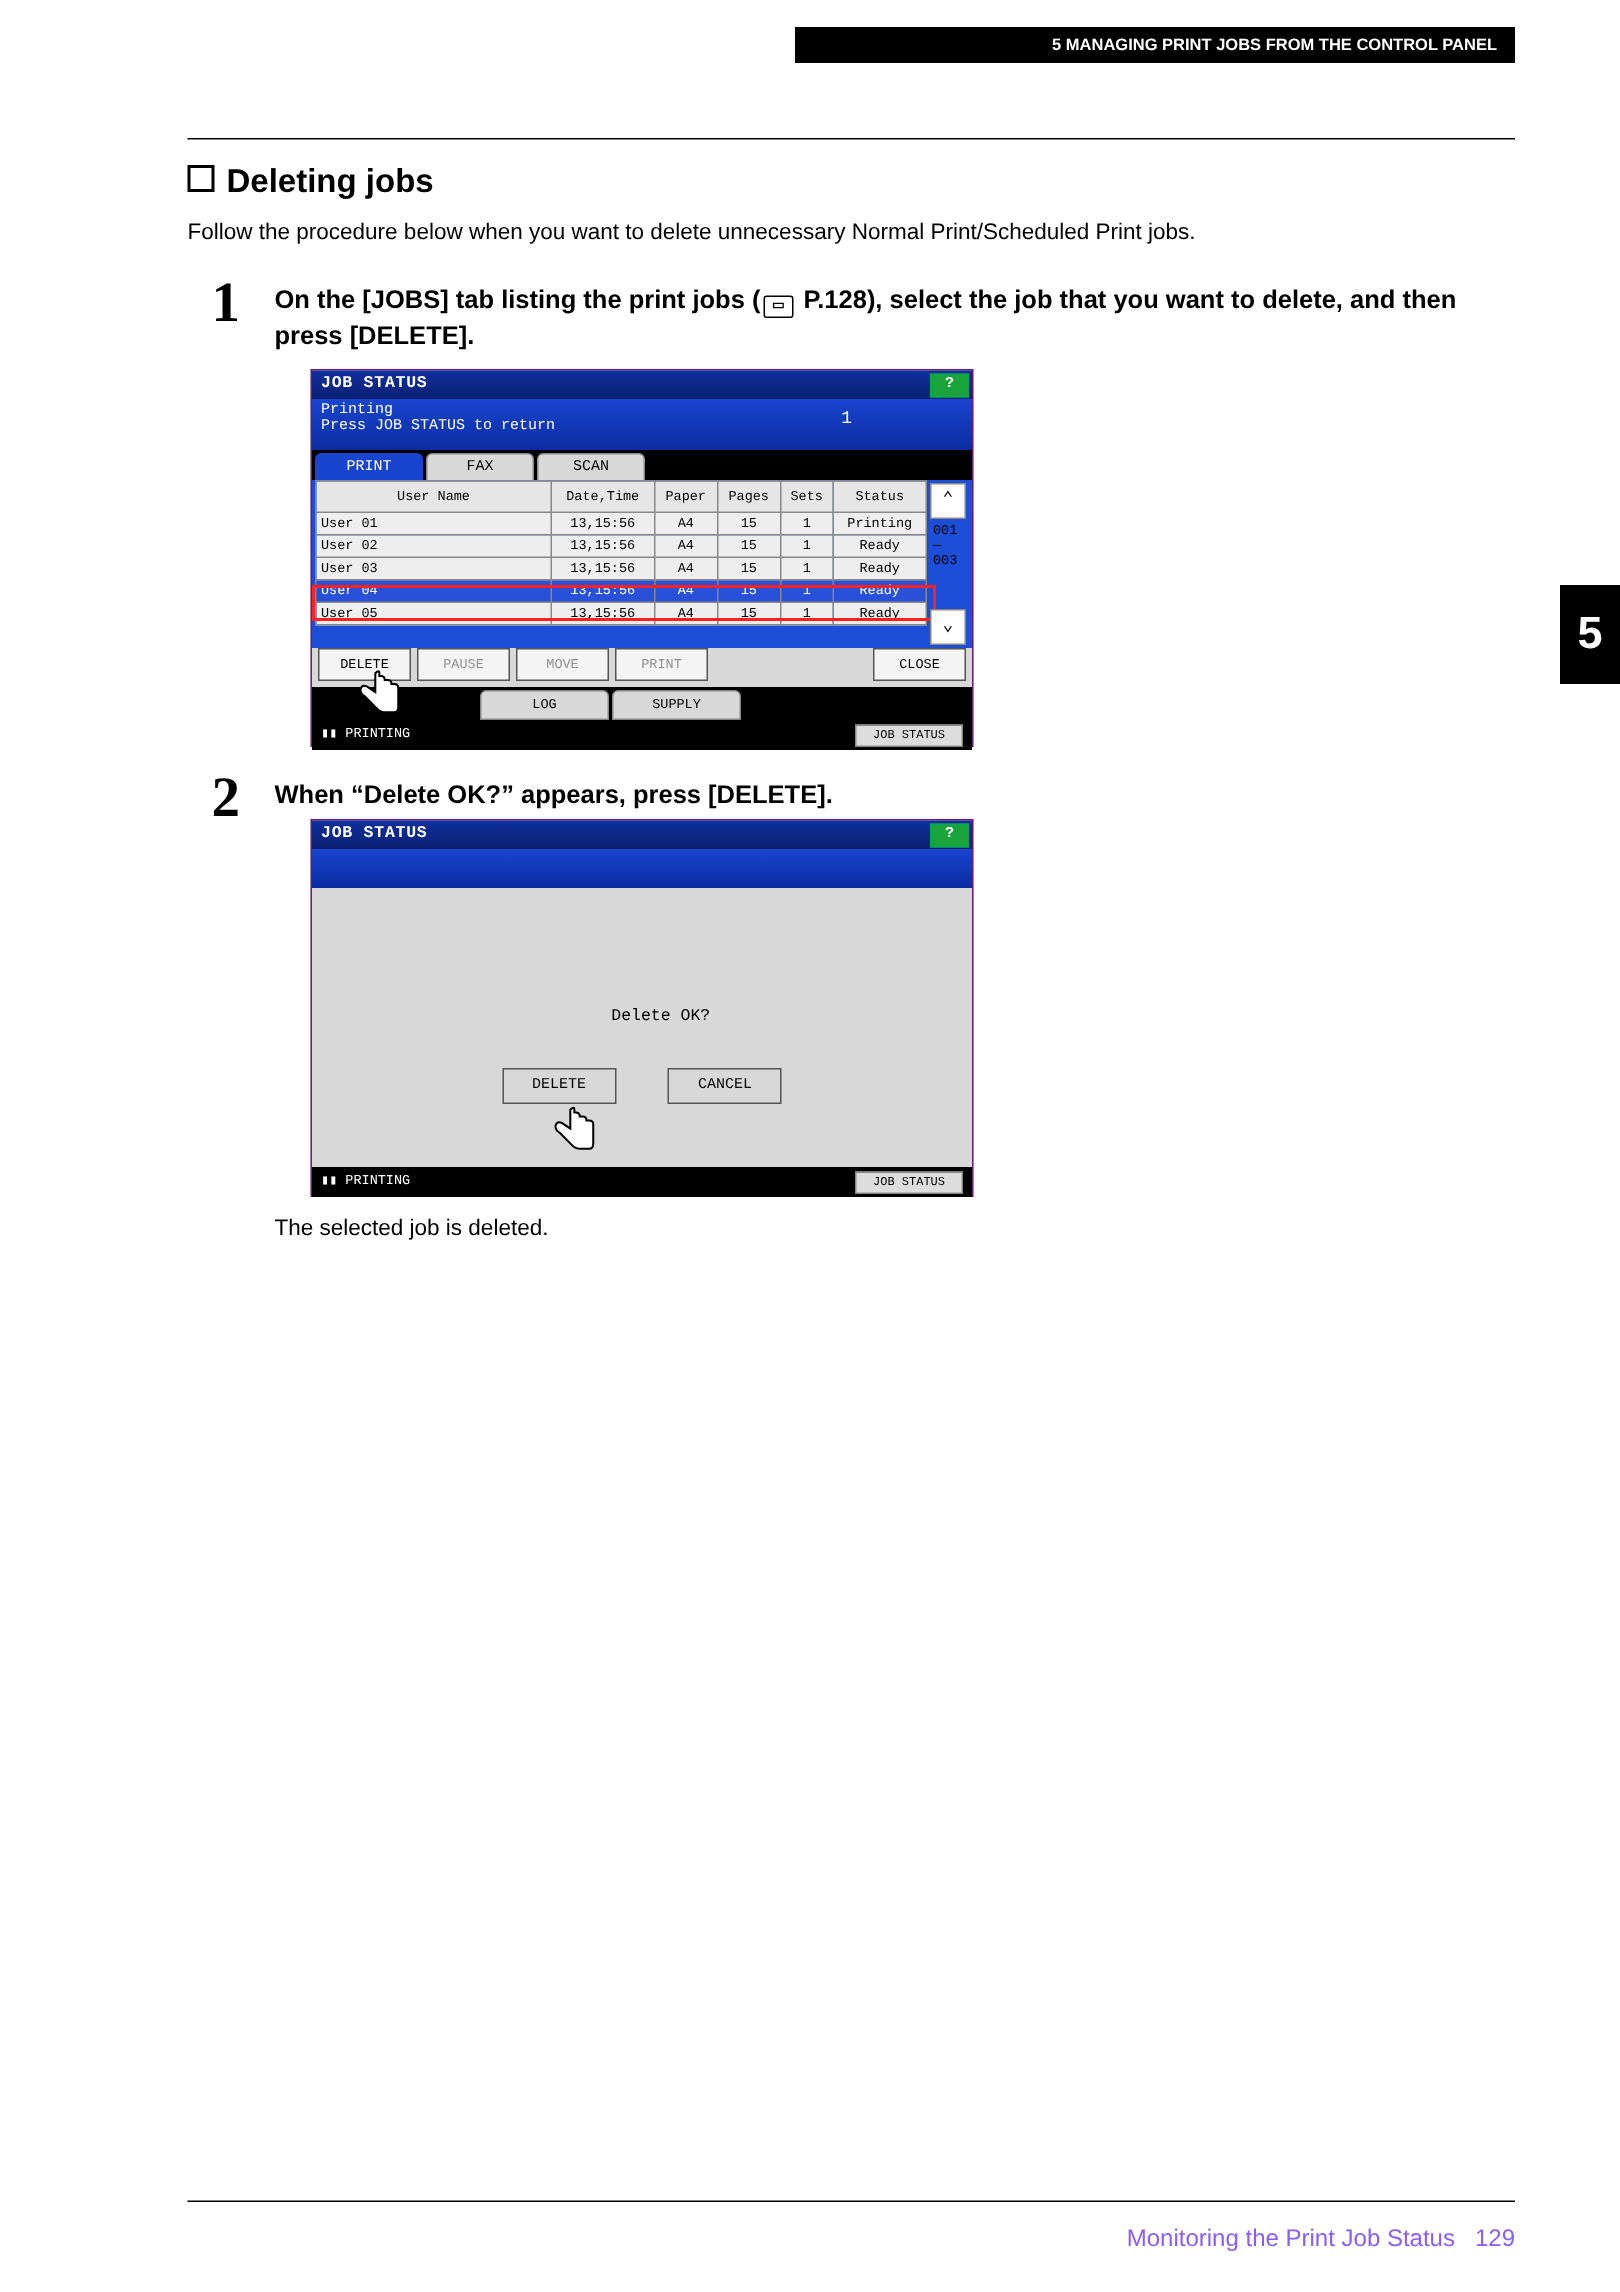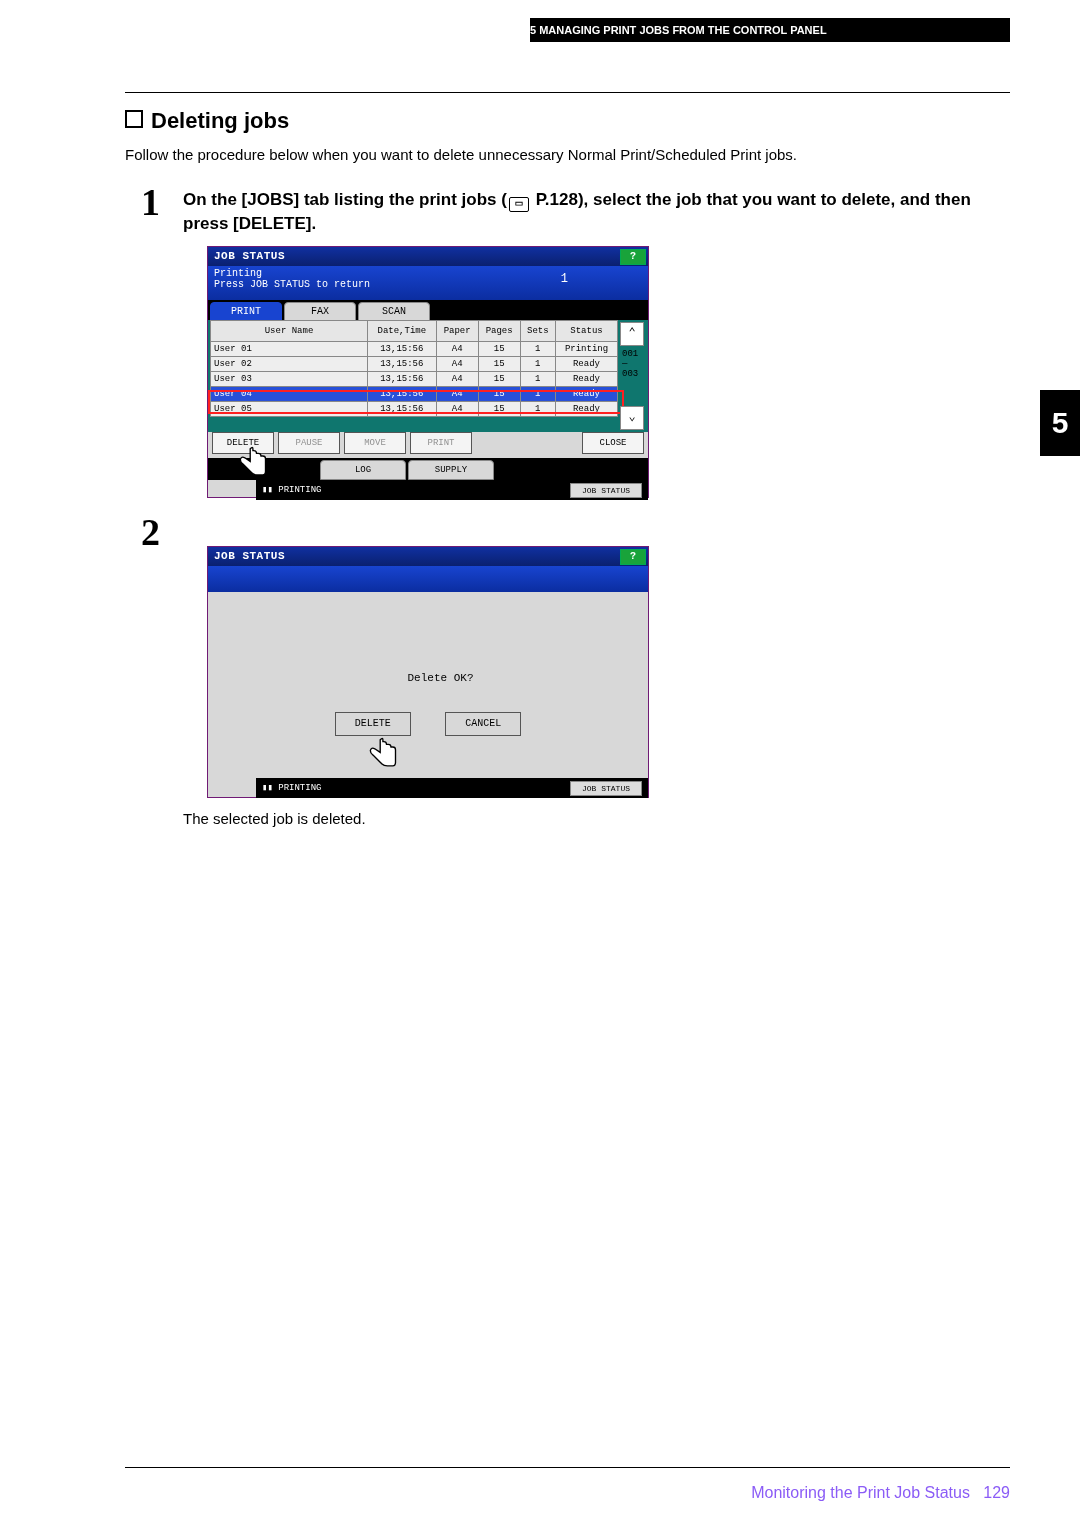--- a/index.html
+++ b/index.html
@@ -6,21 +6,21 @@
     margin:0; padding:0; background:#fff;
     font-family: Arial, Helvetica, sans-serif;
     width:1080px; height:1528px; position:relative; color:#000;
   }
   .page {
     position:absolute; left:35px; top:0; width:1010px; height:1528px;
   }
   .header-bar {
     position:absolute; top:18px; right:35px; width:480px; height:24px;
     background:#000; color:#fff; font-size:11px; font-weight:bold;
-    text-align:left; line-height:24px; 
+    text-align:right; line-height:24px; padding-right:12px;
     box-sizing:border-box;
   }
   .hr-top { position:absolute; top:92px; left:90px; right:35px; height:1px; background:#000; }
   .hr-bot { position:absolute; bottom:60px; left:90px; right:35px; height:1px; background:#000; }
   .footer {
     position:absolute; bottom:26px; right:35px; font-size:16px; color:#8b5cf6;
   }
   .chapter-box {
     position:absolute; right:0; top:390px; width:40px; height:66px;
     background:#000; color:#fff; font-size:30px; font-weight:bold;
@@ -57,37 +57,37 @@
   .titlebar-text { color:#fff; font-weight:bold; font-size:11px; position:absolute; left:6px; top:3px; letter-spacing:0.5px;}
   .help-btn { position:absolute; right:2px; top:2px; width:24px; height:14px; background:#19a33a; color:#fff; font-weight:bold; text-align:center; font-size:10px; line-height:14px; border:1px solid #0a5; }
 
   .subhead { height:30px; background:linear-gradient(#1844d0,#0b2da0); color:#fff; font-size:10px; padding:2px 6px; position:relative;}
   .subhead .count { position:absolute; right:80px; top:6px; font-size:12px; }
 
   .tabs { height:20px; background:#000; display:flex; }
   .tabs .tab { width:70px; height:18px; margin-top:2px; border-top-left-radius:4px; border-top-right-radius:4px; font-size:10px; text-align:center; line-height:18px; border:1px solid #888; background:#d8d8d8; margin-left:2px;}
   .tabs .tab.active { background:#1844d0; color:#fff; border-color:#1844d0;}
 
-  .table-wrap { position:relative; height:112px; background:#0f766e; }
+  .table-wrap { position:relative; height:112px; background:#1d4ed8; }
   table.jobs { border-collapse:collapse; width:408px; position:absolute; left:2px; top:0;}
   table.jobs th, table.jobs td { border:1px solid #888; font-size:9px; padding:2px 3px; background:#eee; text-align:center;}
   table.jobs th { background:#e6e6e6; font-weight:normal; height:16px;}
   table.jobs td.uname { text-align:left; width:150px;}
   table.jobs tr.sel td { background:#2850d8; color:#fff;}
   .highlight-row { position:absolute; border:2px solid #ff2020; pointer-events:none;}
   .scroll-up, .scroll-dn { position:absolute; right:4px; width:22px; height:22px; border:1px solid #888; background:#fff; text-align:center; font-size:12px; line-height:20px;}
   .scroll-up{ top:2px;} .scroll-dn{ bottom:2px;}
   .page-ind { position:absolute; right:4px; top:30px; width:22px; font-size:9px; text-align:left; line-height:1.1;}
 
   .btnrow { height:26px; position:relative;}
   .pbtn { position:absolute; height:20px; border:1px solid #555; background:#f4f4f4; font-size:9px; text-align:center; line-height:20px;}
   .pbtn.disabled{ color:#909090;}
   .tabrow2 { height:22px; background:#000; position:relative;}
   .tabrow2 .t2 { position:absolute; height:18px; width:84px; border-top-left-radius:4px; border-top-right-radius:4px; background:#d8d8d8; border:1px solid #888; bottom:0; font-size:9px; text-align:center; line-height:18px;}
-  .statusbar { height:20px; background:#000; position:relative; color:#fff; font-size:9px;margin-left:48px;}
+  .statusbar { height:20px; background:#000; position:relative; color:#fff; font-size:9px;}
   .statusbar .sb-left{position:absolute; left:6px; top:4px;}
   .statusbar .sb-right{position:absolute; right:6px; top:3px; width:70px; height:13px; background:#ddd; color:#000; font-size:8px; text-align:center; line-height:13px; border:1px solid #888;}
 
   .pointer { position:absolute; width:36px; height:40px; pointer-events:none;}
   .pointer svg { width:100%; height:100%; }
 
   .dialog-center { position:absolute; top:80px; left:0; right:0; text-align:center; font-size:11px;margin-left:25px;}
   .dlg-btn { display:inline-block; width:74px; height:22px; border:1px solid #555; margin:0 14px; font-size:10px; line-height:22px;}
 </style>
 </head>
@@ -197,20 +197,21 @@
       <span class="sb-right">JOB STATUS</span>
     </div>
     <div class="pointer" style="left:26px; top:198px;">
       <svg viewBox="0 0 40 44">
           <path d="M18 4 l0 14 l-6 -4 q-4 -2 -5 2 q0 3 3 5 l10 10 q2 2 6 2 l6 0 q3 0 3 -4 l0 -14 q0 -3 -3 -3 l-2 0 q0 -3 -3 -3 l-2 0 q0 -3 -3 -3 l-1 0 l0 -2 q0 -3 -3 0 z" fill="#fff" stroke="#000" stroke-width="1.5"></path>
         </svg>
     </div>
   </div>
 
   <div class="step2-num">2</div>
+  <div class="step2-text">When “Delete OK?” appears, press [DELETE].</div>
 
   <div id="panel2" class="panel">
     <div class="titlebar">
       <span class="titlebar-text">JOB STATUS</span>
       <span class="help-btn">?</span>
     </div>
     <div class="subhead" style="height:22px;"></div>
     <div style="height:186px; position:relative; background:#d8d8d8;">
       <div class="dialog-center">Delete OK?</div>
       <div style="position:absolute; top:120px; left:0; right:0; text-align:center;">

